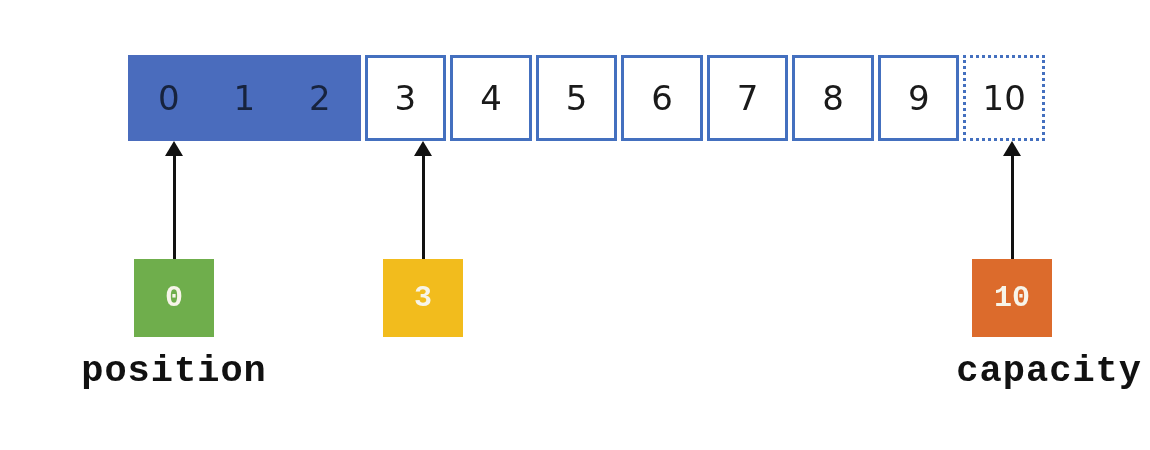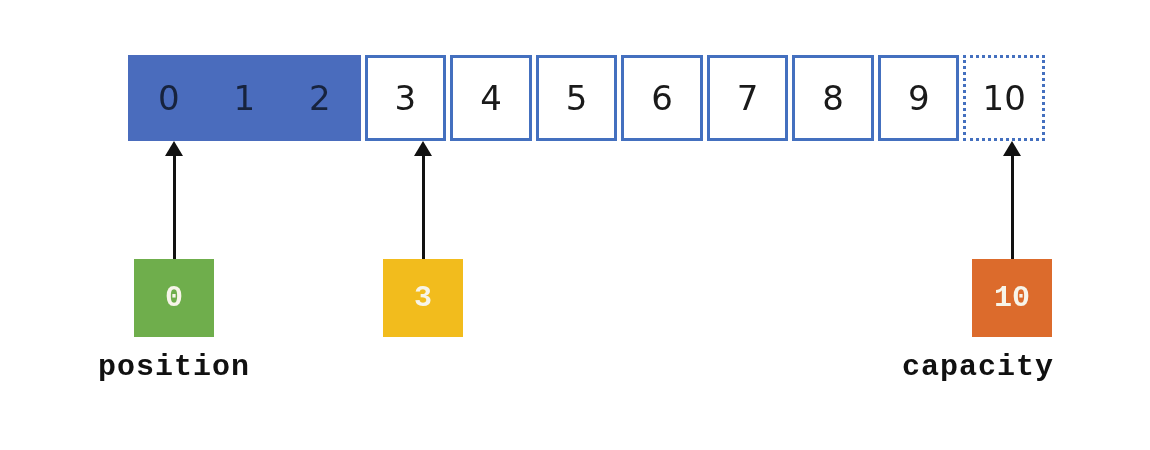--- a/index.html
+++ b/index.html
@@ -103,27 +103,27 @@
   .pbox.capacity { left: 972px; background: #dc6b2c; }
 
   
   .plabel {
     position: absolute;
     top: 350px;
     width: 260px;
     text-align: center;
     font-family: "Liberation Mono", monospace;
     font-weight: bold;
-    font-size: 30px;
+    font-size: 37px;
     letter-spacing: 1px;
     color: #111111;
   }
   .plabel.position { left: 44px; }
   .plabel.limit    { left: 293px; }
-  .plabel.capacity { left: 848px; }
+  .plabel.capacity { left: 882px; text-align: right; }
 </style>
 </head>
 <body>
 
 <div class="stage">
 
   <div class="bar">
     <div class="filled-region">
       <span class="filled-cell">0</span>
       <span class="filled-cell">1</span>

